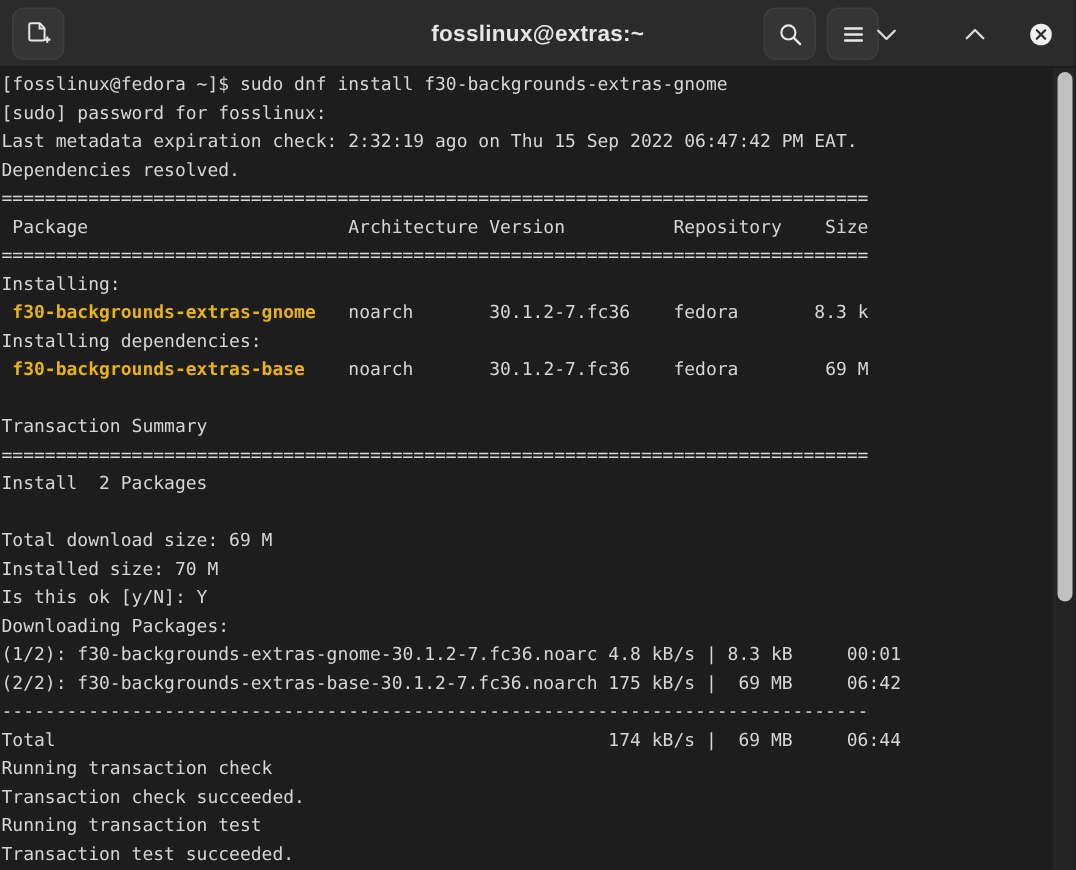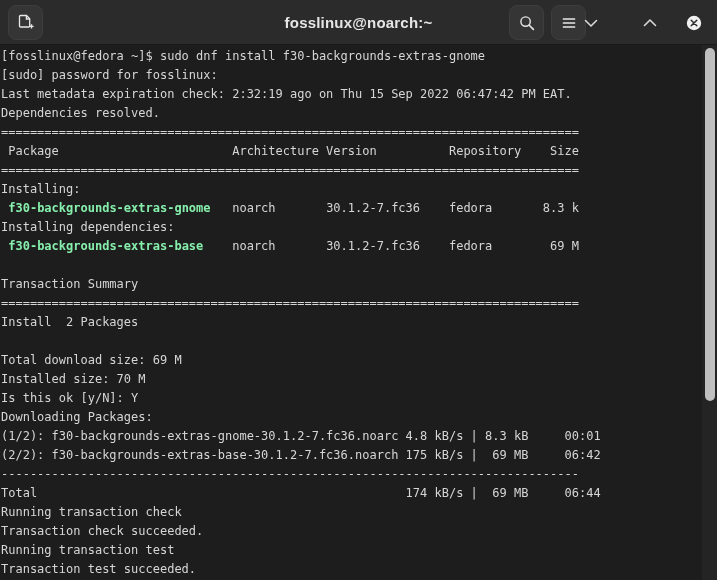--- a/index.html
+++ b/index.html
@@ -103,21 +103,21 @@
     padding: 0;
     color: #d6d6d6;
     font-family: "DejaVu Sans Mono", monospace;
     font-size: 12px;
     line-height: 19px;
     white-space: pre;
     letter-spacing: 0px;
   }
   #term-text .ln { display: block; height: 19px; }
   .pkg {
-    color: #86efac;
+    color: #eab308;
     font-weight: bold;
   }
 
   
   #scrollbar-track {
     position: absolute;
     right: 0;
     top: 45px;
     width: 15px;
     height: 535px;
@@ -141,21 +141,21 @@
   <div id="titlebar">
 
     <div class="hdr-btn" id="btn-newtab">
       <svg width="18" height="18" viewBox="0 0 18 18">
         <path d="M3.5 1.5 h6 l3.2 3.2 v7.3 a1 1 0 0 1 -1 1 h-8.2 a1 1 0 0 1 -1 -1 v-9.5 a1 1 0 0 1 1 -1 z" fill="none" stroke="#e8e8e8" stroke-width="1.3"></path>
         <path d="M9.4 1.7 v3.3 h3.2" fill="none" stroke="#e8e8e8" stroke-width="1.3"></path>
         <path d="M12.4 12.4 h4.2 M14.5 10.3 v4.2" stroke="#e8e8e8" stroke-width="1.4" fill="none"></path>
       </svg>
     </div>
 
-    <div id="window-title">fosslinux@noarch:~</div>
+    <div id="window-title">fosslinux@extras:~</div>
 
     <div class="hdr-btn" id="btn-search">
       <svg width="18" height="18" viewBox="0 0 18 18">
         <circle cx="7.6" cy="7.6" r="4.7" fill="none" stroke="#e8e8e8" stroke-width="1.4"></circle>
         <path d="M11.2 11.2 L15.4 15.4" stroke="#e8e8e8" stroke-width="1.6" stroke-linecap="round"></path>
       </svg>
     </div>
 
     <div class="hdr-btn" id="btn-menu">
       <svg width="18" height="18" viewBox="0 0 18 18">

